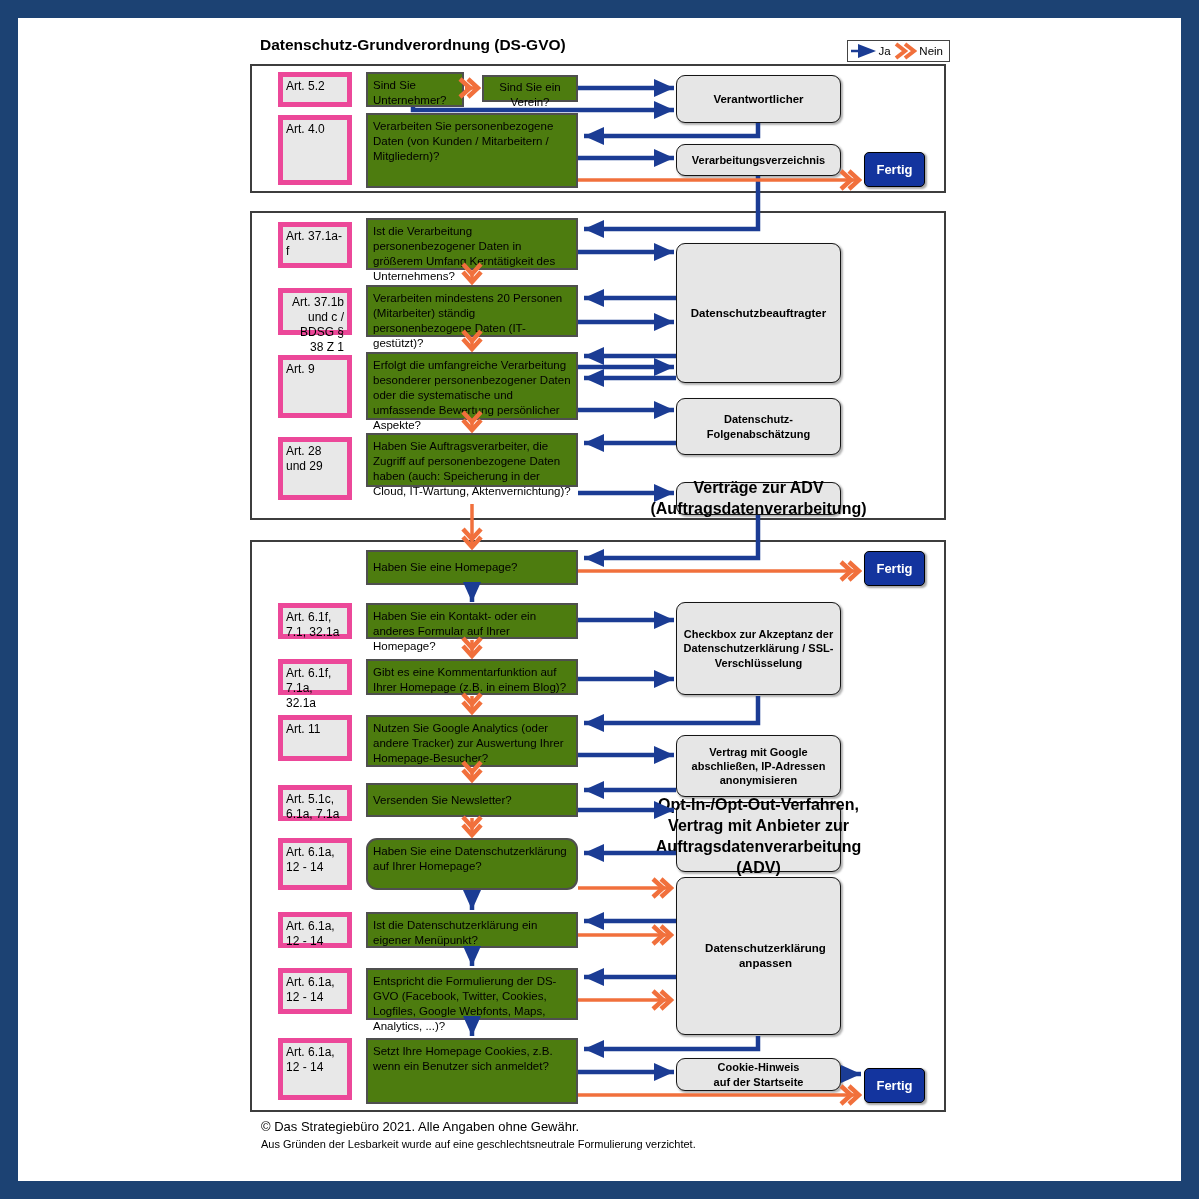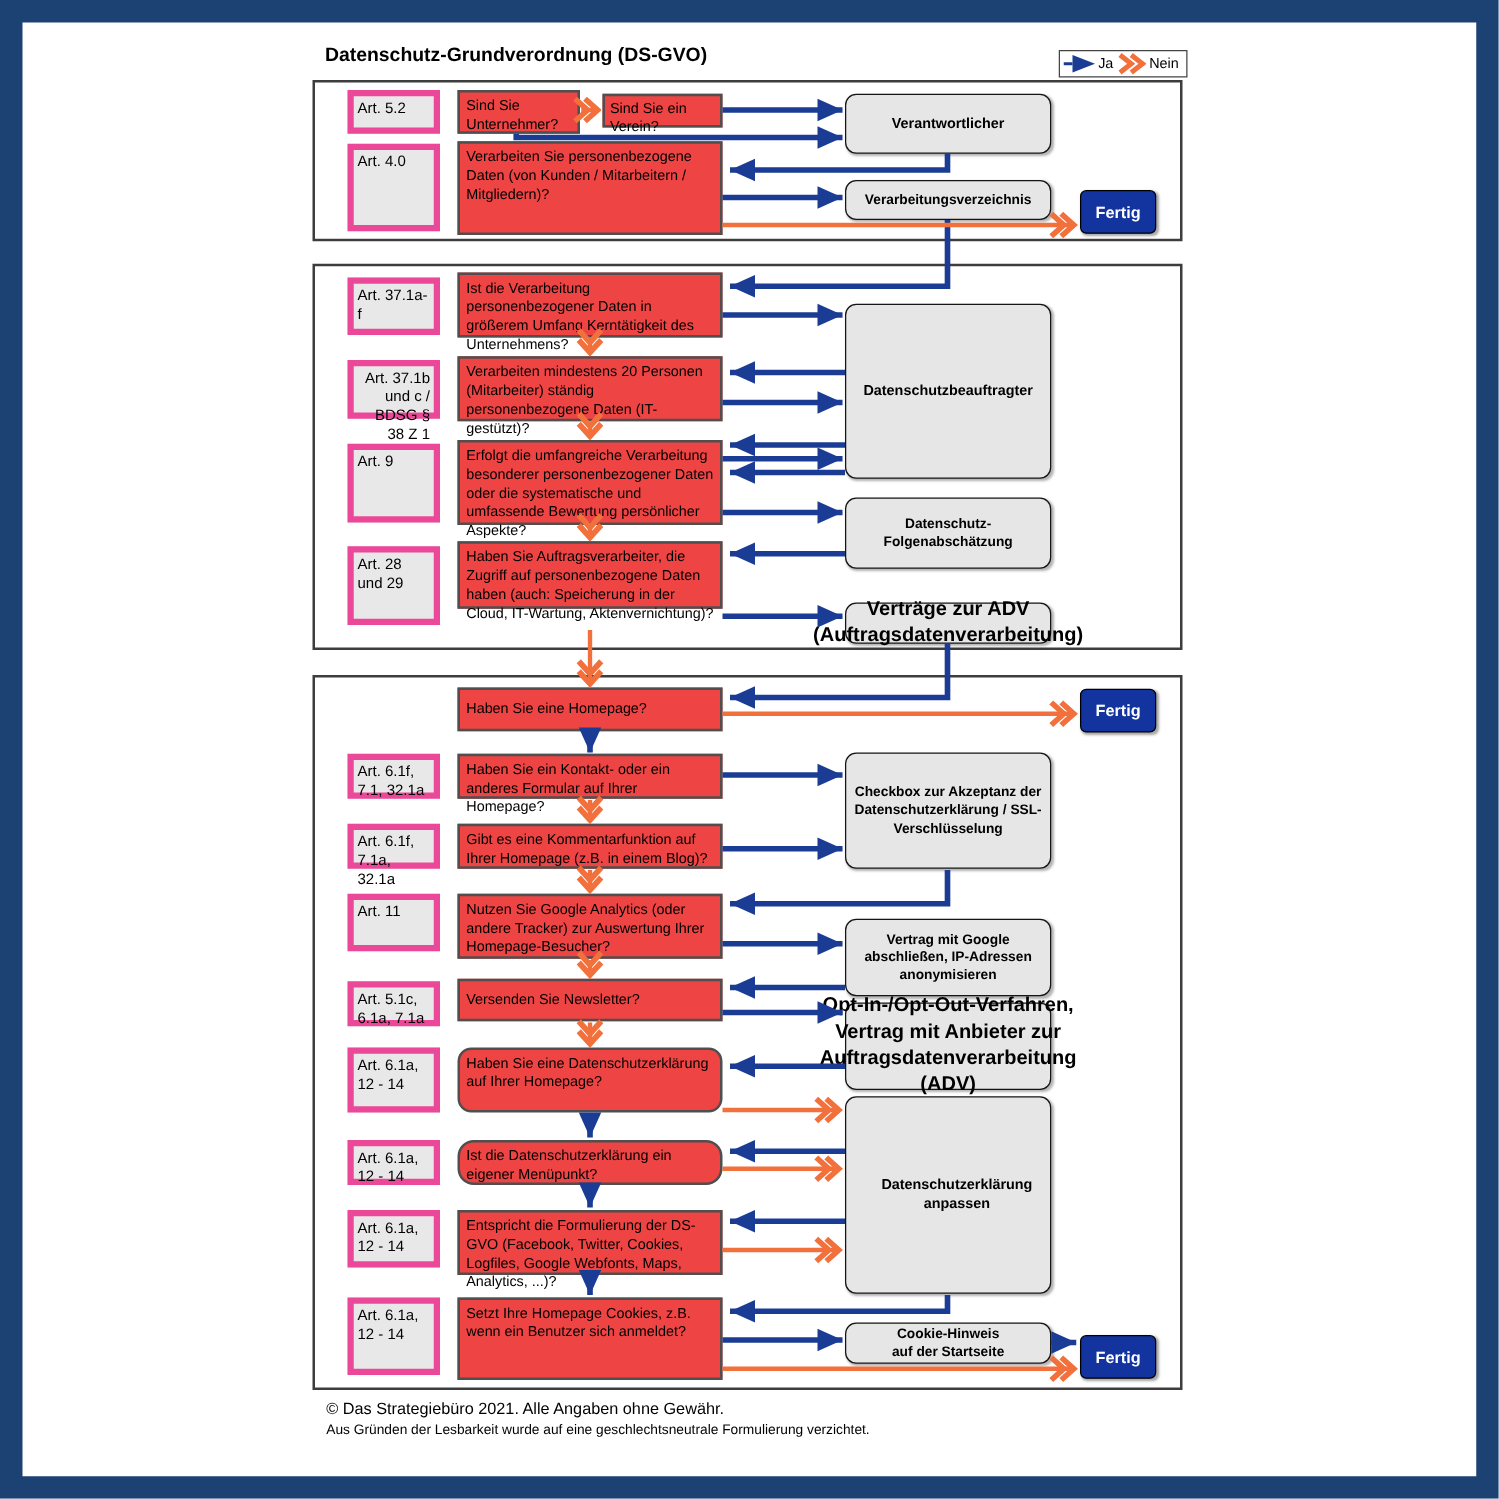--- a/index.html
+++ b/index.html
@@ -11,21 +11,21 @@
        font-family:"Liberation Sans",sans-serif;color:#000;overflow:hidden;}
   .frame{position:absolute;inset:0;border:18px solid var(--frame);box-sizing:border-box;pointer-events:none;z-index:9;}
   .title{position:absolute;left:260px;top:36px;font-size:15.5px;font-weight:bold;}
   .legend{position:absolute;left:847px;top:40px;width:103px;height:22px;border:1px solid #444;
           display:flex;align-items:center;justify-content:space-between;padding:0 4px 0 2px;
           box-sizing:border-box;font-size:11.5px;background:#fff;}
   .legend span{margin:0 2px;}
   .section{position:absolute;border:2px solid #3d3d3d;background:#fff;box-sizing:border-box;}
   .art{position:absolute;left:278px;width:74px;background:var(--artfill);border:5px solid #ec4899;
        font-size:12px;line-height:1.25;padding:2px 3px;box-sizing:border-box;white-space:pre-line;z-index:2;}
-  .q{position:absolute;background:#ef4444;border:2px solid #4f4f4f;font-size:11.5px;line-height:1.3;
+  .q{position:absolute;background:#4d7c0f;border:2px solid #4f4f4f;font-size:11.5px;line-height:1.3;
      padding:4px 5px;box-sizing:border-box;z-index:2;}
   .res{position:absolute;left:676px;width:165px;background:var(--resfill);border:1.5px solid #151515;
        border-radius:9px;font-weight:bold;font-size:16px;line-height:1.3;display:flex;align-items:center;
        justify-content:center;text-align:center;padding:1px 2px;box-sizing:border-box;white-space:pre-line;
        box-shadow:1.5px 1.5px 2px rgba(0,0,0,.3);z-index:2;}
   .fertig{position:absolute;left:864px;width:59px;height:33px;background:var(--fertig);color:#fff;
           border:1px solid #000;border-radius:5px;font-weight:bold;font-size:13px;display:flex;
           align-items:center;justify-content:center;box-shadow:1.5px 1.5px 2px rgba(0,0,0,.35);z-index:2;}
   .footer1{position:absolute;left:261px;top:1119px;font-size:13px;}
   .footer2{position:absolute;left:261px;top:1138px;font-size:11px;}
@@ -54,21 +54,21 @@
     <span>Nein</span>
   </div>
 
   <div class="section" style="left:250px;top:64px;width:696px;height:129px;"></div>
   <div class="section" style="left:250px;top:211px;width:696px;height:309px;"></div>
   <div class="section" style="left:250px;top:540px;width:696px;height:572px;"></div>
 
   <div class="art" style="top:72px;height:35px;">Art. 5.2</div>
   <div class="art" style="top:115px;height:70px;">Art. 4.0</div>
   <div class="q" style="left:366px;top:72px;width:98px;height:35px;">Sind Sie Unternehmer?</div>
-  <div class="q" style="left:482px;top:75px;width:96px;height:27px;padding:3px 4px;">Sind Sie ein Verein?</div>
+  <div class="q" style="left:482px;top:75px;width:96px;height:27px;padding:3px 4px;text-align:center;">Sind Sie ein Verein?</div>
   <div class="q" style="left:366px;top:113px;width:212px;height:75px;">Verarbeiten Sie personenbezogene Daten (von Kunden / Mitarbeitern / Mitgliedern)?</div>
   <div class="res" style="top:75px;height:48px;font-size:11.5px;">Verantwortlicher</div>
   <div class="res" style="top:144px;height:32px;font-size:11px;">Verarbeitungsverzeichnis</div>
   <div class="fertig" style="top:152px;">Fertig</div>
 
   <div class="art" style="top:222px;height:46px;">Art. 37.1a-f</div>
   <div class="art" style="top:288px;height:47px;text-align:right;">Art. 37.1b
 und c /
 BDSG § 38 Z 1</div>
   <div class="art" style="top:355px;height:63px;">Art. 9</div>
@@ -94,21 +94,21 @@
   <div class="art" style="top:968px;height:46px;">Art. 6.1a,
 12 - 14</div>
   <div class="art" style="top:1038px;height:62px;">Art. 6.1a,
 12 - 14</div>
   <div class="q" style="left:366px;top:550px;width:212px;height:35px;padding-top:8px;">Haben Sie eine Homepage?</div>
   <div class="q" style="left:366px;top:603px;width:212px;height:36px;">Haben Sie ein Kontakt- oder ein anderes Formular auf Ihrer Homepage?</div>
   <div class="q" style="left:366px;top:659px;width:212px;height:36px;">Gibt es eine Kommentarfunktion auf Ihrer Homepage (z.B. in einem Blog)?</div>
   <div class="q" style="left:366px;top:715px;width:212px;height:52px;">Nutzen Sie Google Analytics (oder andere Tracker) zur Auswertung Ihrer Homepage-Besucher?</div>
   <div class="q" style="left:366px;top:783px;width:212px;height:34px;padding-top:8px;">Versenden Sie Newsletter?</div>
   <div class="q" style="left:366px;top:838px;width:212px;height:52px;border-radius:11px;">Haben Sie eine Datenschutzerklärung auf Ihrer Homepage?</div>
-  <div class="q" style="left:366px;top:912px;width:212px;height:36px;border-radius:13px;">Ist die Datenschutzerklärung ein eigener Menüpunkt?</div>
+  <div class="q" style="left:366px;top:912px;width:212px;height:36px;">Ist die Datenschutzerklärung ein eigener Menüpunkt?</div>
   <div class="q" style="left:366px;top:968px;width:212px;height:52px;">Entspricht die Formulierung der DS-GVO (Facebook, Twitter, Cookies, Logfiles, Google Webfonts, Maps, Analytics, ...)?</div>
   <div class="q" style="left:366px;top:1038px;width:212px;height:66px;">Setzt Ihre Homepage Cookies, z.B. wenn ein Benutzer sich anmeldet?</div>
   <div class="res" style="top:602px;height:93px;font-size:11px;">Checkbox zur Akzeptanz der Datenschutzerklärung / SSL-Verschlüsselung</div>
   <div class="res" style="top:735px;height:62px;font-size:11px;">Vertrag mit Google abschließen, IP-Adressen anonymisieren</div>
   <div class="res" style="top:802px;height:70px;">Opt-In-/Opt-Out-Verfahren, Vertrag mit Anbieter zur Auftragsdatenverarbeitung (ADV)</div>
   <div class="res" style="top:877px;height:158px;font-size:11.5px;padding-left:16px;">Datenschutzerklärung anpassen</div>
   <div class="res" style="top:1058px;height:33px;font-size:11px;">Cookie-Hinweis
 auf der Startseite</div>
   <div class="fertig" style="top:551px;">Fertig</div>
   <div class="fertig" style="top:1068px;">Fertig</div>

